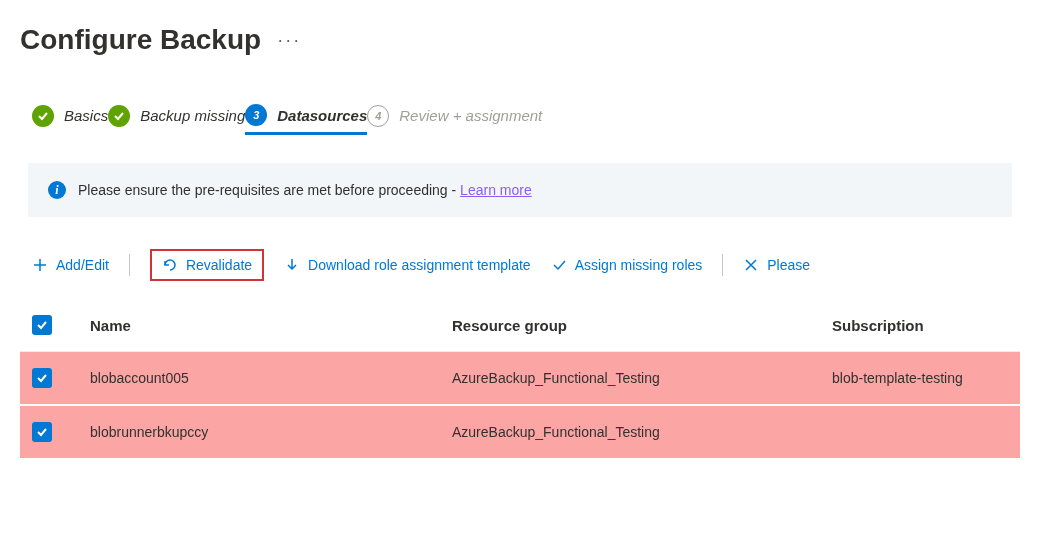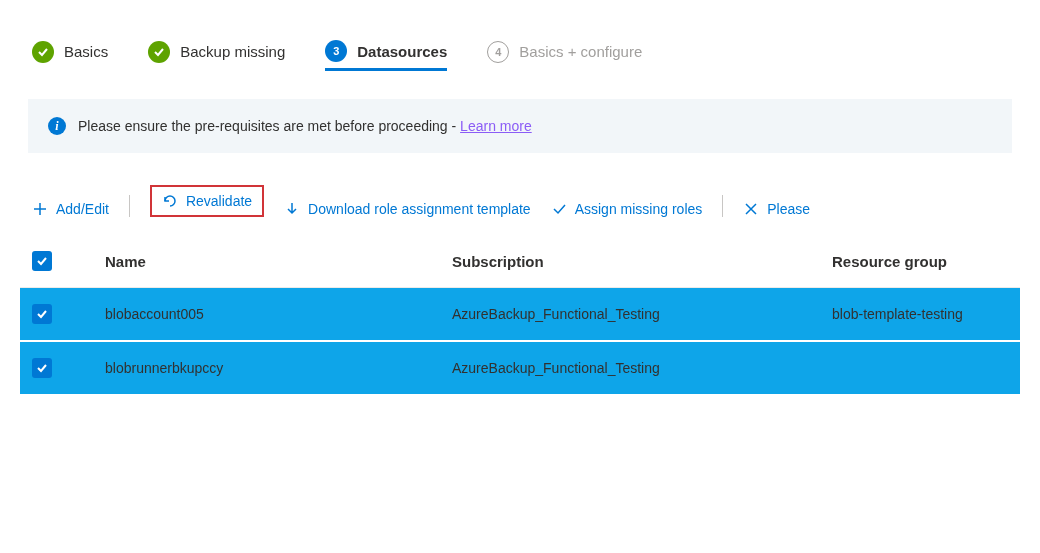--- a/index.html
+++ b/index.html
@@ -26,23 +26,23 @@
     }
     .more-dots {
       font-size: 18px;
       color: #605e5c;
       letter-spacing: 2px;
       cursor: pointer;
     }
     .tabs {
       display: flex;
       align-items: center;
-      gap: 40px;
       padding: 40px 12px 0 12px;
       border-bottom: none;
+      font-style: italic;
     }
     .tab {
       display: flex;
       align-items: center;
       gap: 10px;
       padding-bottom: 8px;
       cursor: pointer;
       font-size: 15px;
       color: #323130;
     }
@@ -79,21 +79,21 @@
       color: #fff;
       display: flex; align-items: center; justify-content: center;
       font-size: 12px; font-weight: 700;
       font-style: italic;
       font-family: "Times New Roman", serif;
       flex-shrink: 0;
     }
     .learn-link { color: #8b5cf6; text-decoration: underline; cursor: pointer; }
     .toolbar {
       display: flex;
-      align-items: flex-end;
+      align-items: center;
       gap: 20px;
       padding: 32px 12px 18px 12px;
     }
     .tool-btn {
       display: flex;
       align-items: center;
       gap: 8px;
       color: #0078d4;
       font-size: 14px;
       cursor: pointer;
@@ -114,38 +114,42 @@
       grid-template-columns: 50px 370px 380px 1fr;
       align-items: center;
       padding: 16px 12px;
     }
     .table-header {
       font-weight: 600;
       font-size: 15px;
       border-bottom: 1px solid #edebe9;
     }
     .table-row {
-      background: #0ea5e9;
+      background: #fca5a5;
       border-bottom: 2px solid #fff;
       font-size: 14px;
     }
     .checkbox {
       width: 20px; height: 20px;
       background: #0078d4;
       border-radius: 3px;
       display: flex; align-items: center; justify-content: center;
       cursor: pointer;
     }
     .checkbox svg { stroke: #fff; }
-    .col-name { padding-left: 8px; margin-left: 15px; }
+    .col-name { padding-left: 8px; }
   </style>
 </head>
 <body>
 
 <div class="container">
+  <div class="title-row">
+    <h1 class="page-title">Configure Backup</h1>
+    <span class="more-dots">···</span>
+  </div>
 
   <div class="tabs">
     <div class="tab">
       <span class="step-circle step-complete">
         <svg width="12" height="12" viewBox="0 0 12 12">
             <path d="M2 6 L5 9 L10 3" stroke="#fff" stroke-width="2" fill="none"></path>
           </svg>
       </span>
       <span>Basics</span>
     </div>
@@ -156,21 +160,21 @@
           </svg>
       </span>
       <span>Backup missing</span>
     </div>
     <div class="tab active">
       <span class="step-circle step-current">3</span>
       <span>Datasources</span>
     </div>
     <div class="tab disabled">
       <span class="step-circle step-pending">4</span>
-      <span>Basics + configure</span>
+      <span>Review + assignment</span>
     </div>
   </div>
 
   <div class="info-banner">
     <span class="info-icon">i</span>
     <span>
       <span>Please ensure the pre-requisites are met before proceeding - </span>
       <span class="learn-link">Learn more</span>
     </span>
   </div>
@@ -212,22 +216,22 @@
   </div>
 
   <div class="table">
     <div class="table-header">
       <div class="checkbox">
         <svg width="12" height="12" viewBox="0 0 12 12">
             <path d="M2 6 L5 9 L10 3" stroke="#fff" stroke-width="2" fill="none"></path>
           </svg>
       </div>
       <div class="col-name">Name</div>
+      <div>Resource group</div>
       <div>Subscription</div>
-      <div>Resource group</div>
     </div>
     <div class="table-row">
       <div class="checkbox">
         <svg width="12" height="12" viewBox="0 0 12 12">
             <path d="M2 6 L5 9 L10 3" stroke="#fff" stroke-width="2" fill="none"></path>
           </svg>
       </div>
       <div class="col-name">blobaccount005</div>
       <div>AzureBackup_Functional_Testing</div>
       <div>blob-template-testing</div>

